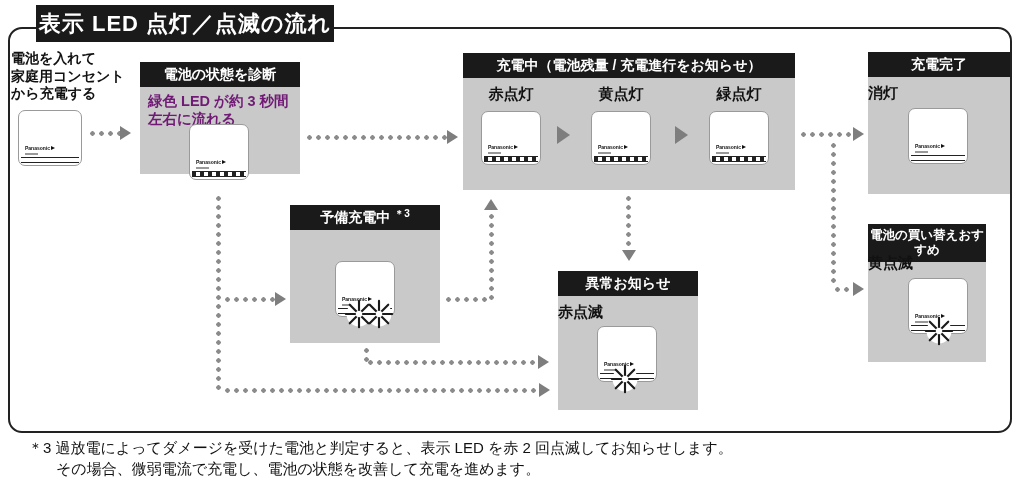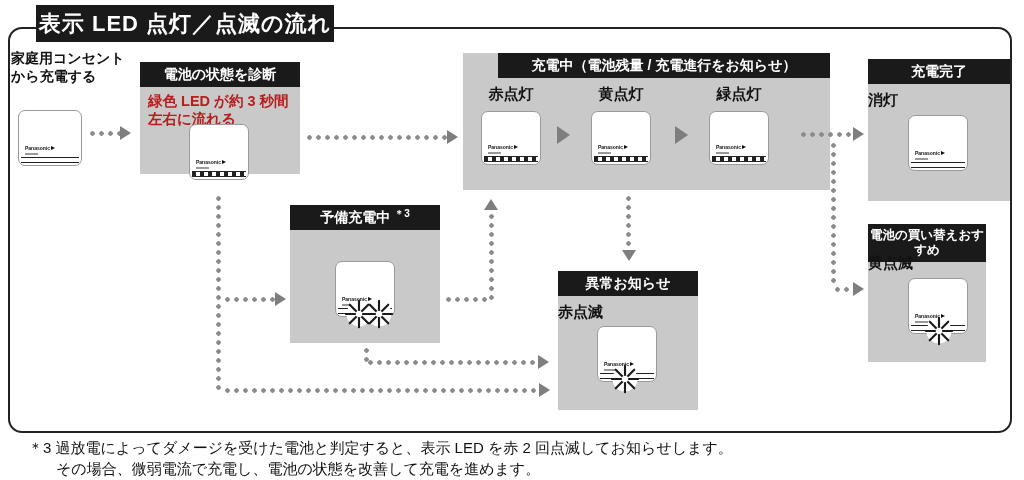--- a/index.html
+++ b/index.html
@@ -13,21 +13,21 @@
          color:#fff;font-size:22px;font-weight:700;display:flex;align-items:center;
          justify-content:center;letter-spacing:1px;text-align:center;}
 
   
   .fbox{position:absolute;background:#c9c9c9;}
   .fbox .hd{background:#1a1a1a;color:#fff;font-weight:700;font-size:14px;text-align:center;
             padding:4px 2px;line-height:1.2;display:flex;align-items:center;justify-content:center;gap:4px;}
   .fbox .hd sup{font-size:10px;line-height:1;position:relative;top:-3px;}
   .hd-small{font-size:12.5px !important;}
   .lbl{position:absolute;width:100%;font-size:15px;font-weight:700;color:#111;}
-  .desc{padding:5px 8px 0;font-size:14.5px;font-weight:700;line-height:1.28;color:#b91c1c;}
+  .desc{padding:5px 8px 0;font-size:14.5px;font-weight:700;line-height:1.28;color:#701a75;}
 
   
   .intro{position:absolute;left:11px;top:50px;font-size:14px;font-weight:700;line-height:17.5px;}
 
   
   .dev{position:relative;width:60px;height:56px;background:#fff;border:1.5px solid #9a9a9a;
        border-radius:7px;box-sizing:border-box;}
   .logo-row{position:absolute;left:6px;bottom:14px;display:flex;align-items:center;}
   .logo-row .logo-txt{font-size:5px;font-weight:700;color:#111;letter-spacing:0;}
   .logo-row .larrow{width:0;height:0;border-top:2px solid transparent;border-bottom:2px solid transparent;
@@ -65,20 +65,21 @@
 </head>
 <body>
 
 <div id="app">
 
   <div class="frame"></div>
 
   <div class="title">表示 LED 点灯／点滅の流れ</div>
 
   <div class="intro">
+    <div>電池を入れて</div>
     <div>家庭用コンセント</div>
     <div>から充電する</div>
   </div>
   <div class="dev" style="position:absolute;left:18px;top:110px;width:64px;">
     <div class="logo-row">
       <span class="logo-txt">Panasonic</span>
       <span class="larrow"></span>
     </div>
     <div class="model"></div>
     <div class="strip"></div>
@@ -93,21 +94,21 @@
     <div class="dev lit" style="position:absolute;left:49px;top:62px;">
       <div class="logo-row">
         <span class="logo-txt">Panasonic</span>
         <span class="larrow"></span>
       </div>
       <div class="model"></div>
       <div class="strip"></div>
     </div>
   </div>
 
-  <div class="fbox" style="left:463px;top:53px;width:332px;height:137px;padding-left:35px;">
+  <div class="fbox" style="left:463px;top:53px;width:332px;height:137px;">
     <div class="hd">充電中（電池残量 / 充電進行をお知らせ）</div>
 
     <div class="ccol" style="left:18px;">
       <div class="clbl">赤点灯</div>
       <div class="dev lit" style="height:54px;">
         <div class="logo-row">
           <span class="logo-txt">Panasonic</span>
           <span class="larrow"></span>
         </div>
         <div class="model"></div>
@@ -137,21 +138,21 @@
         <div class="logo-row">
           <span class="logo-txt">Panasonic</span>
           <span class="larrow"></span>
         </div>
         <div class="model"></div>
         <div class="strip"></div>
       </div>
     </div>
   </div>
 
-  <div class="fbox" style="left:868px;top:59px;width:142px;height:142px;">
+  <div class="fbox" style="left:868px;top:52px;width:142px;height:142px;">
     <div class="hd">充電完了</div>
     <div class="lbl" style="top:32px;">消灯</div>
     <div class="dev" style="position:absolute;left:40px;top:56px;">
       <div class="logo-row">
         <span class="logo-txt">Panasonic</span>
         <span class="larrow"></span>
       </div>
       <div class="model"></div>
       <div class="strip"></div>
     </div>

